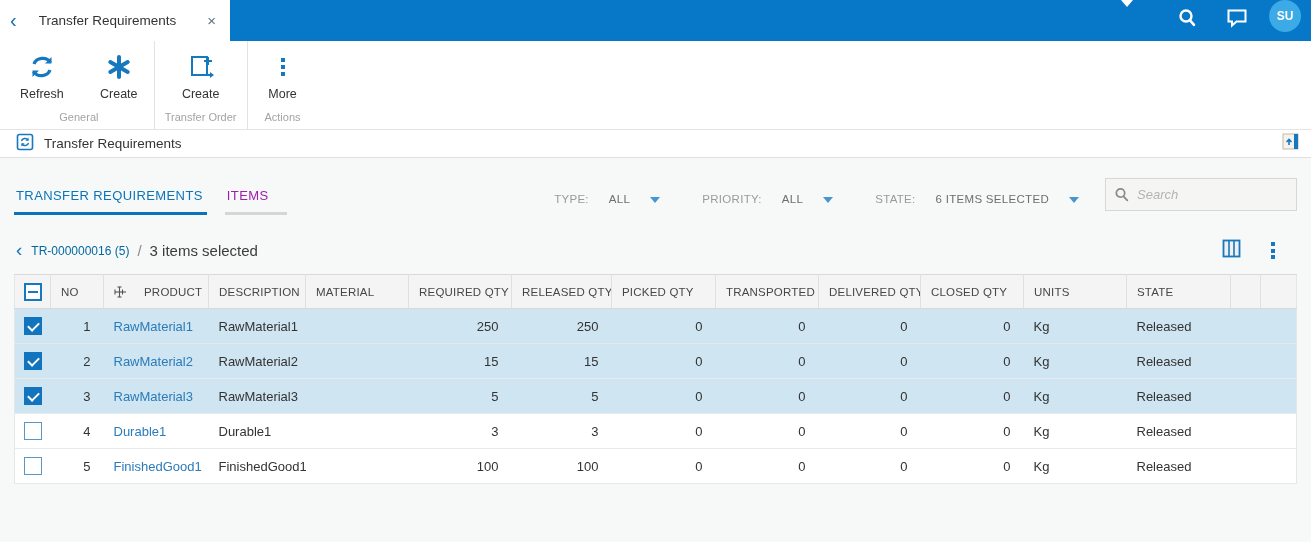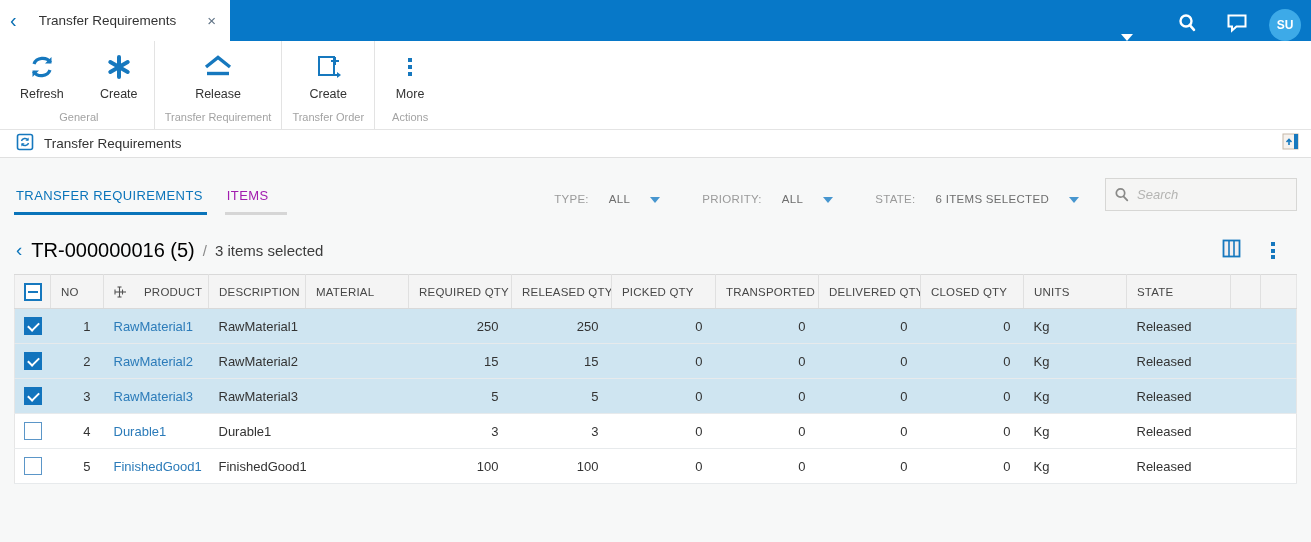--- a/index.html
+++ b/index.html
@@ -6,21 +6,21 @@
   html,body { width:1311px; height:542px; overflow:hidden;
     font-family:"Liberation Sans", sans-serif; background:#f7f8f8; }
 
   
   .topbar { height:41px; background:#0778c8; display:flex; align-items:stretch; }
   .topbar-tabzone { width:230px; background:#ffffff; display:flex; align-items:center; }
   .back-chevron { color:#0a6fb3; font-size:20px; padding:0 8px 2px 10px; cursor:pointer; line-height:1; }
   .doc-tab { flex:1; display:flex; align-items:center; justify-content:space-between; padding:0 12px 0 14px; }
   .doc-tab-title { font-size:13.5px; color:#333; }
   .doc-tab-close { color:#5f7285; font-size:15px; cursor:pointer; padding:0 2px; }
-  .topbar-right { flex:1; display:flex; align-items:flex-end; justify-content:flex-end; gap:14px; padding-right:10px; }
+  .topbar-right { flex:1; display:flex; align-items:flex-start; justify-content:flex-end; gap:14px; padding-right:10px; }
   .tb-caret { width:0; height:0; border-left:6px solid transparent; border-right:6px solid transparent;
     border-top:7px solid #ffffff; margin-right:22px; cursor:pointer; }
   .tb-iconbtn { width:36px; height:36px; display:flex; align-items:center; justify-content:center; cursor:pointer; }
   .avatar { width:32px; height:32px; border-radius:50%; background:#3daae8; color:#fff;
     font-size:12px; font-weight:bold; display:flex; align-items:center; justify-content:center; cursor:pointer; }
 
   
   .ribbon { height:89px; background:#ffffff; border-bottom:1px solid #e4e4e4; display:flex; padding-left:4px; }
   .ribbon-group { display:flex; flex-direction:column; border-right:1px solid #e3e3e3; padding:6px 6px 0 6px; }
   .ribbon-group:last-child { border-right:none; }
@@ -53,21 +53,21 @@
     border-top:6px solid #4796cf; margin-top:1px; }
 
   .searchbox { width:192px; height:33px; background:#f5f5f4; border:1px solid #d7d7d5;
     display:flex; align-items:center; padding:0 8px; margin-bottom:4px; }
   .searchbox input { border:none; outline:none; background:transparent; font-style:italic;
     font-size:13px; color:#555; width:150px; font-family:"Liberation Sans", sans-serif; }
   .searchbox input::placeholder { color:#b4b4b2; }
 
   .crumb-row { display:flex; align-items:center; margin:24px 0 12px 0; }
   .crumb-chevron { color:#0a74ba; font-size:19px; margin:0 9px 2px 2px; cursor:pointer; line-height:1; }
-  .crumb-id { font-size:20px; color:#000000; }
+  .crumb-id { font-size:12px; color:#0369a1; }
   .crumb-sep { font-size:15px; color:#8a8a8a; margin:0 8px; }
   .crumb-sel { font-size:15px; color:#3c3c3c; }
   .crumb-tools { flex:1; display:flex; justify-content:flex-end; align-items:center; gap:30px; padding-right:22px; }
 
   
   table.grid { width:1283px; border-collapse:collapse; table-layout:fixed; background:#fff;
     border-left:1px solid #e6e6e6; border-right:1px solid #e6e6e6; }
   .grid thead th { background:#f4f4f4; border-top:1px solid #d9d9d9; border-bottom:1px solid #d9d9d9;
     border-right:1px solid #e0e0e0; height:34px; font-size:11.5px; font-weight:normal; color:#474747;
     text-align:left; padding:0 4px 0 10px; letter-spacing:.2px; white-space:nowrap; overflow:hidden; }
@@ -143,34 +143,20 @@
                 <line x1="21.7" y1="8" x2="4.3" y2="18"></line>
               </g>
             </svg>
         </span>
         <span class="btn-label">Create</span>
       </div>
     </div>
     <div class="ribbon-group-label">General</div>
   </div>
 
-  <div class="ribbon-group">
-    <div class="ribbon-buttons">
-      <div class="ribbon-btn" style="min-width:86px;">
-        <span class="icon-slot">
-          <svg width="34" height="26" viewBox="0 0 34 26">
-              <polyline points="5,13 17,3.5 29,13" fill="none" stroke="#1678be" stroke-width="3.4"></polyline>
-              <line x1="6" y1="19.5" x2="28" y2="19.5" stroke="#1678be" stroke-width="3.4"></line>
-            </svg>
-        </span>
-        <span class="btn-label">Release</span>
-      </div>
-    </div>
-    <div class="ribbon-group-label">Transfer Requirement</div>
-  </div>
 
   <div class="ribbon-group">
     <div class="ribbon-buttons">
       <div class="ribbon-btn">
         <span class="icon-slot">
           <svg width="28" height="28" viewBox="0 0 28 28">
               <rect x="5" y="4" width="15" height="18" fill="none" stroke="#1678be" stroke-width="2"></rect>
               <line x1="17" y1="8" x2="25" y2="8" stroke="#1678be" stroke-width="2"></line>
               <line x1="21" y1="4" x2="21" y2="12" stroke="#1678be" stroke-width="2"></line>
               <path d="M16 22 h7" stroke="#1678be" stroke-width="2"></path>

